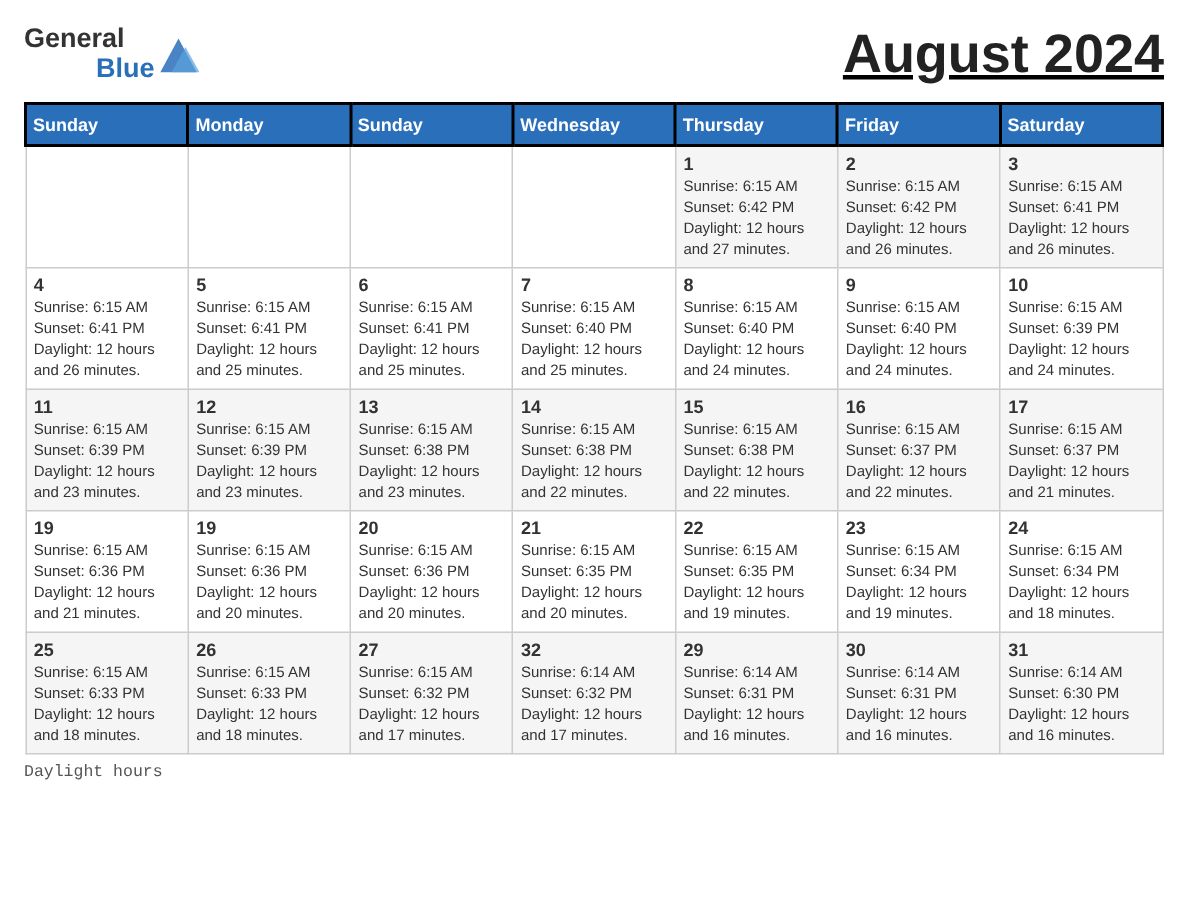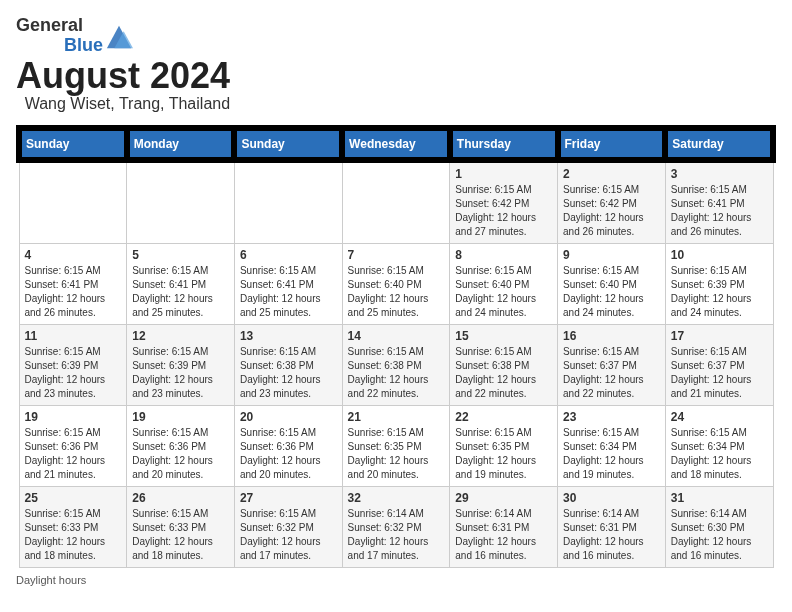--- a/index.html
+++ b/index.html
@@ -8,40 +8,40 @@
       background: #fff;
       width: 792px;
       min-height: 612px;
       padding: 16px;
     }
     .header {
       display: flex;
       justify-content: space-between;
       align-items: flex-start;
       margin-bottom: 12px;
-      flex-direction: column;
     }
     .logo {
       display: flex;
       align-items: center;
     }
     .logo-text {
       font-size: 18px;
       font-weight: bold;
       line-height: 1.1;
     }
     .logo-general { color: #333; }
     .logo-blue { color: #2a6fba; margin-left: 48px; }
     .logo-icon {
       width: 28px;
       height: 28px;
       margin-left: 2px;
     }
     .title-block {
       text-align: right;
+      text-decoration: underline;
     }
     .month-year {
       font-size: 36px;
       font-weight: bold;
       color: #222;
       line-height: 1.1;
     }
     .location {
       font-size: 16px;
       color: #333;
@@ -50,21 +50,21 @@
       width: 100%;
       border-collapse: collapse;
     }
     thead tr th {
       background: #2a6fba;
       color: #fff;
       font-size: 12px;
       font-weight: bold;
       padding: 6px 4px;
       text-align: left;
-      border: 6px solid #000000;
+      border: 2px solid #000000;
     }
     tbody tr td {
       border: 1px solid #ccc;
       vertical-align: top;
       padding: 4px 5px;
       font-size: 10.5px;
       color: #333;
       width: calc(100% / 7);
       min-height: 80px;
       background: #fff;
@@ -87,20 +87,21 @@
       color: #333;
     }
     .empty-cell {
       background: #fff !important;
     }
     .footer-note {
       margin-top: 6px;
       font-size: 11px;
       color: #555;
       text-align: left;
+      font-family: Liberation Mono, monospace;
     }
   </style>
 </head>
 <body>
 
 <div class="header">
   <div class="logo">
     <div>
       <div style="display:flex;align-items:center;">
         <span class="logo-text">
@@ -109,21 +110,20 @@
         </span>
         <svg class="logo-icon" viewBox="0 0 30 30" xmlns="http://www.w3.org/2000/svg">
           <polygon points="2,28 15,4 28,28" fill="#2a6fba" opacity="0.85"></polygon>
           <polygon points="10,28 20,10 30,28" fill="#5ba3e0" opacity="0.7"></polygon>
         </svg>
       </div>
     </div>
   </div>
   <div class="title-block">
     <div class="month-year">August 2024</div>
-    <div class="location">Wang Wiset, Trang, Thailand</div>
   </div>
 </div>
 
 <table>
   <thead>
     <tr>
     <th>Sunday</th>
         <th>Monday</th>
         <th>Sunday</th>
         <th>Wednesday</th>

